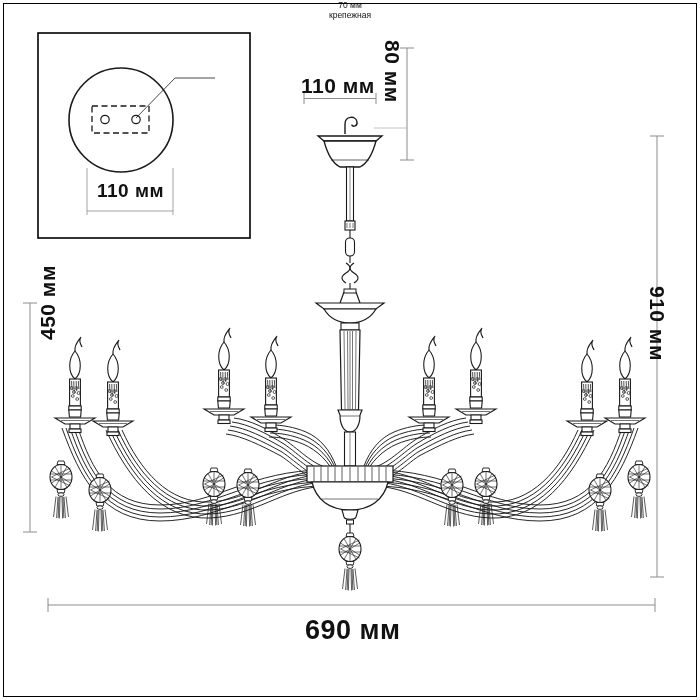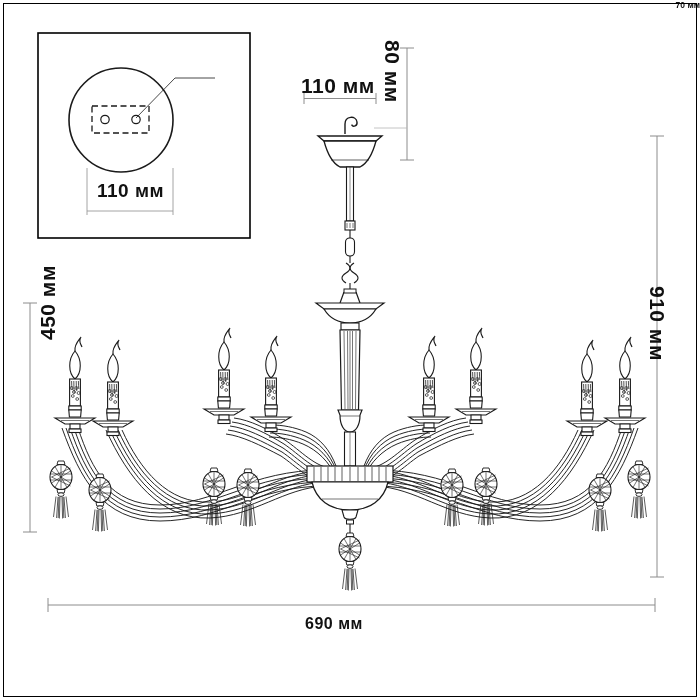--- a/index.html
+++ b/index.html
@@ -34,26 +34,26 @@
     white-space: nowrap;
     letter-spacing: 0.5px;
   }
   #label-110-top   { left: 301px; top: 74px;  font-size: 21px; }
   #label-80-right  { left: 404px; top: 40px;  font-size: 21px;
                      transform-origin: left top; transform: rotate(90deg); }
   #label-910-right { left: 669px; top: 286px; font-size: 21px;
                      transform-origin: left top; transform: rotate(90deg); }
   #label-450-left  { left: 36px;  top: 340px; font-size: 21px;
                      transform-origin: left top; transform: rotate(-90deg); }
-  #label-690-bottom{ left: 305px; top: 615px; font-size: 16px; }
+  #label-690-bottom{ left: 305px; top: 615px; font-size: 27px; }
   #label-110-inset { left: 97px;  top: 180px; font-size: 19px; }
   #label-70-inset  {
     left: 182px; top: 48px;
-    font-size: 8.5px; font-weight: bold;
-    text-align: right; line-height: 1.22;
+    font-size: 8.5px; font-weight: normal;
+    text-align: center; line-height: 1.22;
     color: #111111; letter-spacing: 0;
   }
   #label-70-inset span { display: block; }
 </style>
 </head>
 <body>
 
 <div id="page">
 
   <div id="outer-border"></div>
@@ -314,15 +314,16 @@
   <div class="dim-label" id="label-910-right">910 мм</div>
 
   <div class="dim-label" id="label-450-left">450 мм</div>
 
   <div class="dim-label" id="label-690-bottom">690 мм</div>
 
   <div class="dim-label" id="label-110-inset">110 мм</div>
 
   <div id="label-70-inset">
     <span>70 мм</span>
+    <span>крепежная</span>
   </div>
 
 </div>
 
 </body></html>

